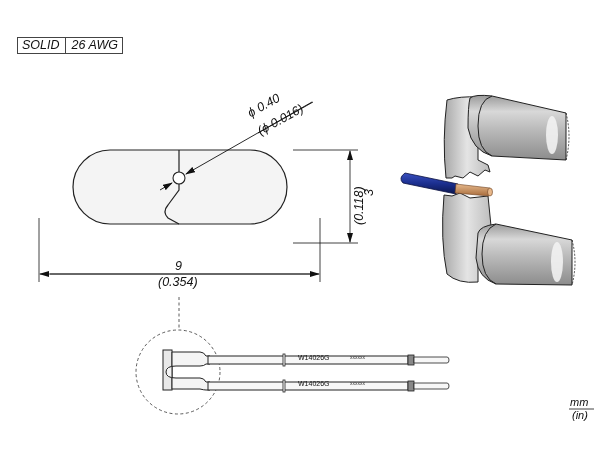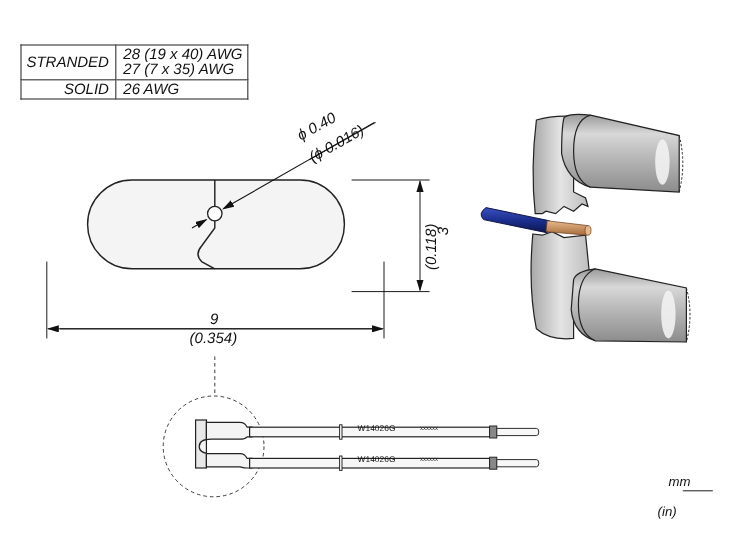--- a/index.html
+++ b/index.html
@@ -12,27 +12,20 @@
   table.spec td.lbl { text-align:right; padding-right:5px; }
   table.spec td.val { padding-left:6px; }
   .dimtxt { position:absolute; font-style:italic; font-size:12.5px; color:#111; white-space:nowrap; }
   svg { position:absolute; left:0; top:0; }
 </style>
 </head>
 <body>
 
 <table class="spec">
   <tbody>
-      <tr>
-    <td class="lbl" rowspan="1" style="height:28px;">STRANDED</td>
-    <td class="val">
-      <div>28 (19 x 40) AWG</div>
-      <div>27 (7 x 35) AWG</div>
-    </td>
-  </tr>
   <tr>
     <td class="lbl" style="height:15px;">SOLID</td>
     <td class="val">26 AWG</td>
   </tr>
 </tbody>
   </table>
 
 <svg width="610" height="450" viewBox="0 0 610 450">
   <defs>
     <marker id="arr" markerWidth="10" markerHeight="6" refX="9" refY="3" orient="auto" markerUnits="userSpaceOnUse">
@@ -145,14 +138,14 @@
 <div class="dimtxt" style="left:158px; top:275px;text-align:right;">(0.354)</div>
 
 <div class="dimtxt" style="left:362px; top:196px; transform:rotate(-90deg); transform-origin:left top;">3</div>
 <div class="dimtxt" style="left:352px; top:225px; transform:rotate(-90deg); transform-origin:left top;">(0.118)</div>
 
 <div class="abs" style="left:298px; top:354px; font-size:7px; color:#111;">W14026G</div>
 <div class="abs" style="left:350px; top:354px; font-size:5px; color:#333;">xxxxxx</div>
 <div class="abs" style="left:298px; top:380px; font-size:7px; color:#111;">W14026G</div>
 <div class="abs" style="left:350px; top:380px; font-size:5px; color:#333;">xxxxxx</div>
 
-<div class="dimtxt" style="left:557px; top:396px; font-size:11px;">mm</div>
-<div class="dimtxt" style="left:548px; top:409px; font-size:11px;margin-top:12px;">(in)</div>
+<div class="dimtxt" style="left:570px; top:396px; font-size:11px;">mm</div>
+<div class="dimtxt" style="left:572px; top:409px; font-size:11px;">(in)</div>
 
 </body></html>

